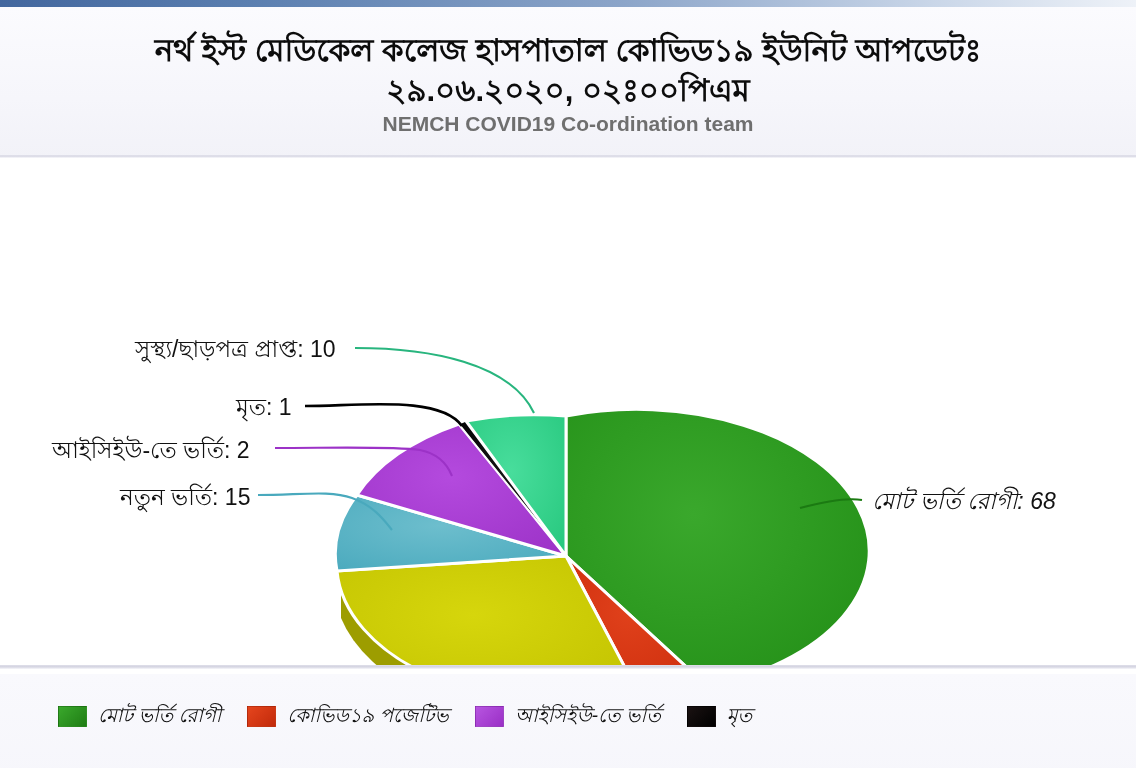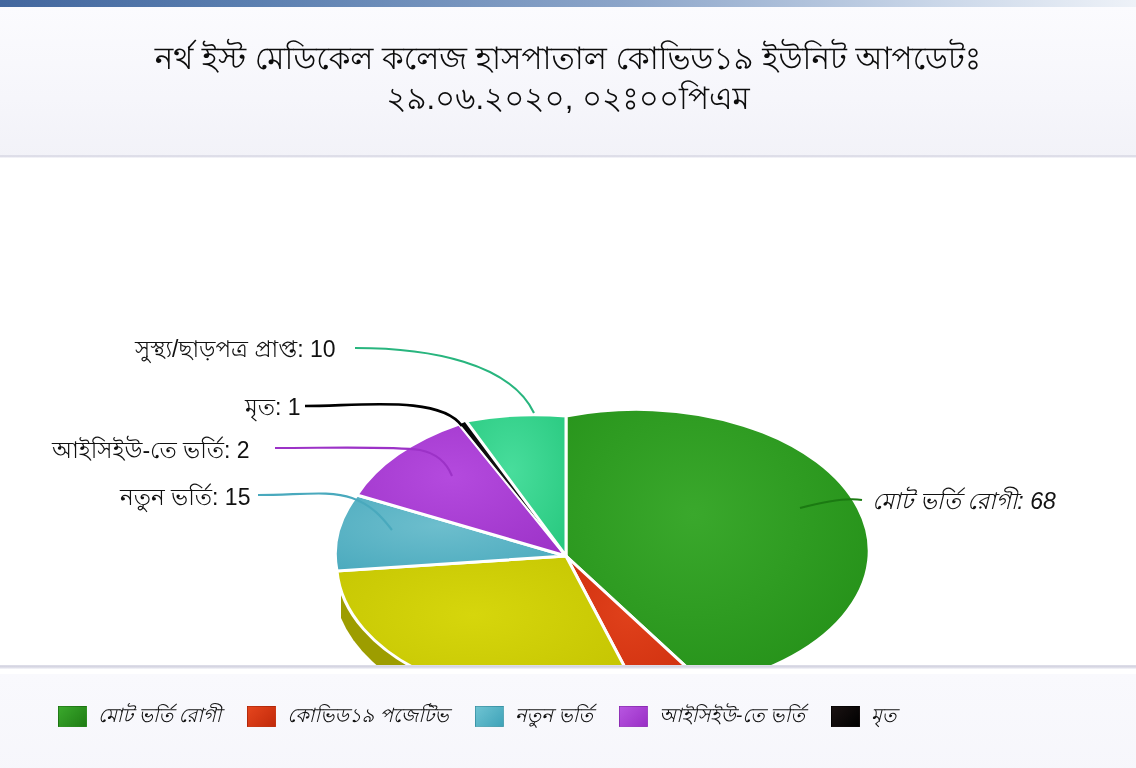--- a/index.html
+++ b/index.html
@@ -44,25 +44,25 @@
     position: absolute;
     left: 0; top: 155px;
     width: 1136px;
     height: 3px;
     background: linear-gradient(to bottom, #e3e3ec 0%, #d8d8e4 40%, #fafafd 100%);
   }
 
   .chart-title {
     position: absolute;
     left: 0;
-    top: 32px;
+    top: 24px;
     width: 1136px;
     text-align: center;
     font-size: 31px;
-    font-weight: normal;
+    font-weight: bold;
     color: #0c0c0c;
     line-height: 1.28;
     letter-spacing: 0px;
   }
   .chart-subtitle {
     position: absolute;
     left: 0;
     top: 105px;
     width: 1136px;
     text-align: center;
@@ -142,20 +142,21 @@
 
 <div id="app">
 
   <div class="top-bar"></div>
 
   <div class="header">
     <div class="chart-title">
       <div>নর্থ ইস্ট মেডিকেল কলেজ হাসপাতাল কোভিড১৯ ইউনিট আপডেটঃ</div>
       <div>২৯.০৬.২০২০, ০২ঃ০০পিএম</div>
     </div>
+    <div class="chart-subtitle">NEMCH COVID19 Co-ordination team</div>
   </div>
   <div class="header-rule"></div>
 
   <div class="plot">
     <svg width="1136" height="510" viewBox="0 0 1136 510">
       <defs>
 
         <radialGradient id="gGreen" cx="42%" cy="38%" r="72%">
           <stop offset="0%" stop-color="#3aa82c"></stop>
           <stop offset="100%" stop-color="#249018"></stop>
@@ -219,21 +220,21 @@
         <path d="M 258 337 C 300 337 330 332 352 340 C 374 348 384 362 392 372" stroke="#49a9bd"></path>
         <path d="M 295 572 C 330 572 352 560 368 540" stroke="#cfcf1c"></path>
         <path d="M 655 564 C 700 590 740 604 795 610" stroke="#97200a"></path>
         <path d="M 800 350 C 830 342 850 340 862 342" stroke="#1b7a12"></path>
       </g>
     </svg>
 
     <div class="dlabel" style="left:135px; top:180px;">
       <span>সুস্থ্য/ছাড়পত্র প্রাপ্ত: 10</span>
     </div>
-    <div class="dlabel" style="left:245px; top:238px;">
+    <div class="dlabel" style="left:236px; top:238px;">
       <span>মৃত: 1</span>
     </div>
     <div class="dlabel" style="left:52px; top:281px;">
       <span>আইসিইউ-তে ভর্তি: 2</span>
     </div>
     <div class="dlabel" style="left:120px; top:328px;">
       <span>নতুন ভর্তি: 15</span>
     </div>
 
     <div class="dlabel" style="left:872px; top:332px;font-style:italic;">
@@ -249,24 +250,20 @@
         <span class="legend-swatch" style="background:linear-gradient(135deg,#3aa82c,#1f7d14);"></span>
         <span class="legend-text">মোট ভর্তি রোগী</span>
       </div>
 
       <div class="legend-item">
         <span class="legend-swatch" style="background:linear-gradient(135deg,#e5451d,#c22a0b);"></span>
         <span class="legend-text">কোভিড১৯ পজেটিভ</span>
       </div>
 
 
-      <div class="legend-item">
-        <span class="legend-swatch" style="background:linear-gradient(135deg,#6ec3d2,#3fa3b9);"></span>
-        <span class="legend-text">নতুন ভর্তি</span>
-      </div>
 
       <div class="legend-item">
         <span class="legend-swatch" style="background:linear-gradient(135deg,#b755e0,#9a2fc6);"></span>
         <span class="legend-text">আইসিইউ-তে ভর্তি</span>
       </div>
 
       <div class="legend-item">
         <span class="legend-swatch" style="background:linear-gradient(135deg,#1a1212,#000000);"></span>
         <span class="legend-text">মৃত</span>
       </div>

